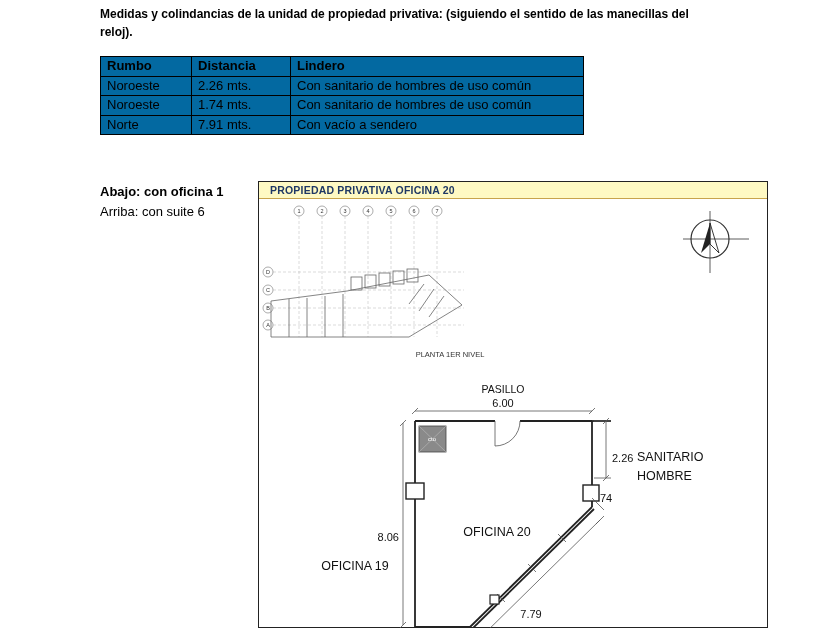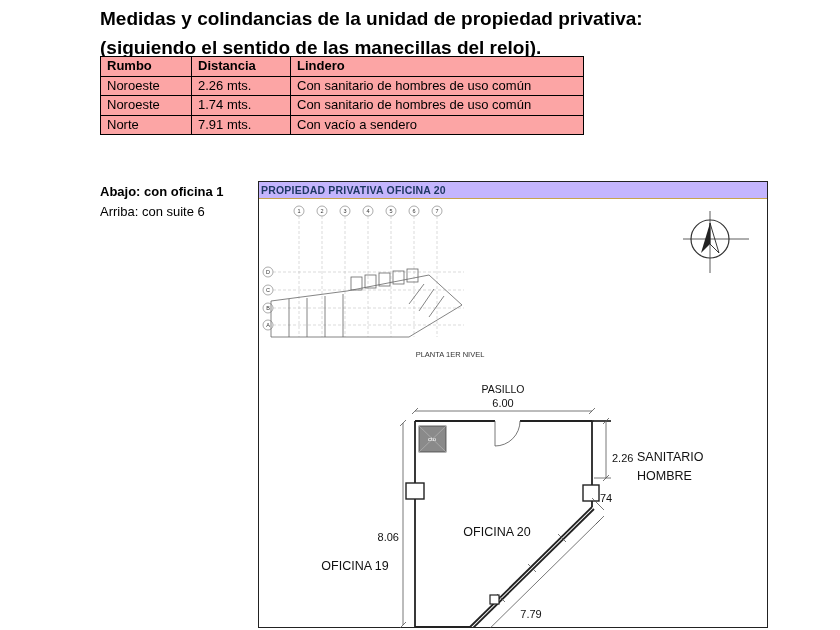--- a/index.html
+++ b/index.html
@@ -3,46 +3,46 @@
 <meta charset="utf-8">
 <style>
   html,body{margin:0;padding:0;}
   body{
     width:840px;height:630px;position:relative;overflow:hidden;
     background:#ffffff;color:#111;
     font-family:"Liberation Sans", sans-serif;
   }
   .title{
     position:absolute;left:100px;top:5px;width:612px;
-    font-size:19px;font-weight:bold;line-height:1.5;color:#000;
+    font-size:12px;font-weight:bold;line-height:1.5;color:#000;
   }
   table.colin{
     position:absolute;left:100px;top:56px;border-collapse:collapse;
-    font-size:13px;color:#000;background:#fca5a5;
+    font-size:13px;color:#000;background:#0369a1;
   }
   table.colin th, table.colin td{
     border:1.4px solid #000;padding:1px 6px;line-height:16.5px;
     text-align:left;font-weight:normal;white-space:nowrap;
   }
   table.colin th{font-weight:bold;}
   .col-rumbo{width:78px;}
   .col-dist{width:86px;margin-left:16px;}
   .col-lindero{width:280px;margin-left:14px;}
   .note{position:absolute;left:100px;font-size:13px;color:#000;}
   .note-abajo{top:184px;font-weight:bold;}
   .note-arriba{top:204px;}
   .panel{
     position:absolute;left:258px;top:181px;width:510px;height:447px;
     border:1px solid #222;background:#fff;box-sizing:border-box;
   }
   .panel-header{
-    height:16px;line-height:16px;background:#c4b5fd;
+    height:16px;line-height:16px;background:#fef9c3;
     border-bottom:1px solid #c7a44c;
     font-size:10.5px;font-weight:bold;color:#1f3864;
-    padding-left:2px;letter-spacing:0.2px;
+    padding-left:11px;letter-spacing:0.2px;
   }
   svg{display:block;}
   .t-dim{font-size:11px;fill:#111;}
   .t-room{font-size:12.5px;fill:#111;}
   .t-pasillo{font-size:10.5px;fill:#111;}
   .t-planta{font-size:7.5px;fill:#333;}
   .t-bubble{font-size:5.5px;fill:#333;}
   .t-closet{font-size:6px;fill:#ffffff;}
   .wall{stroke:#222;stroke-width:1.8;fill:none;}
   .dim{stroke:#555;stroke-width:0.8;fill:none;}

